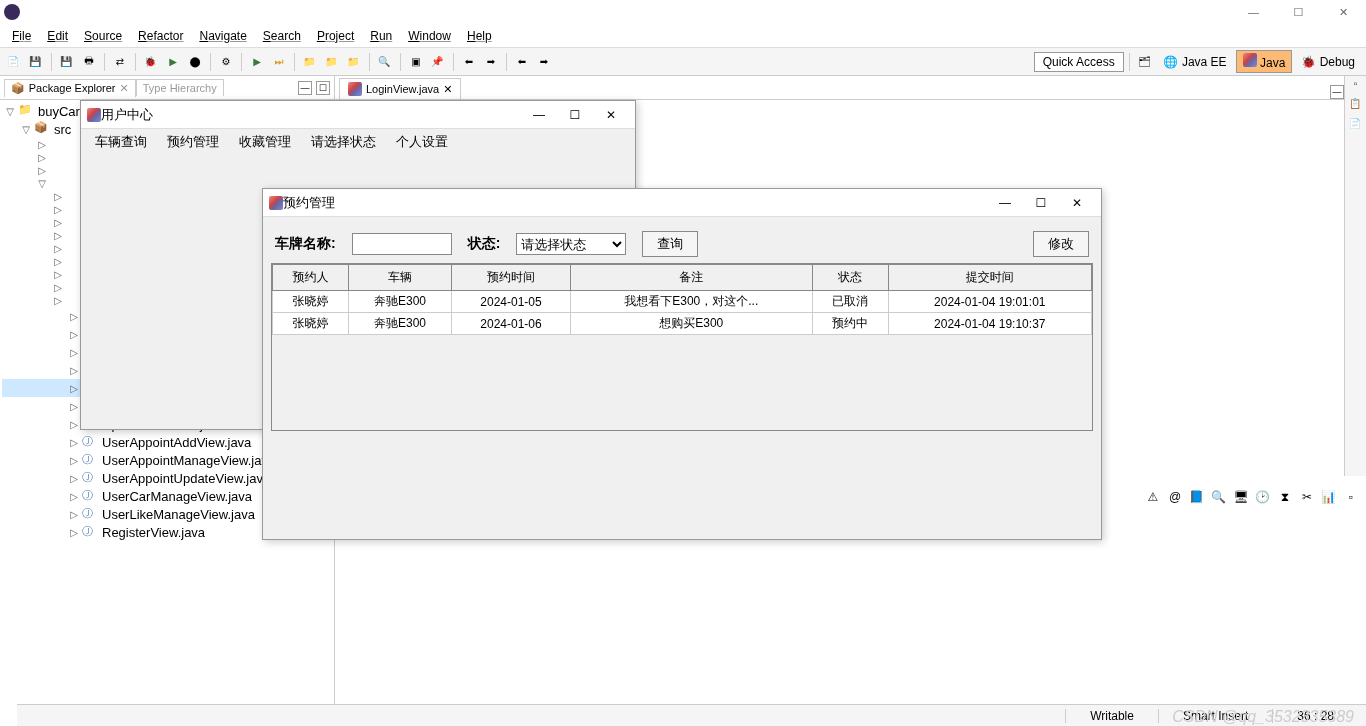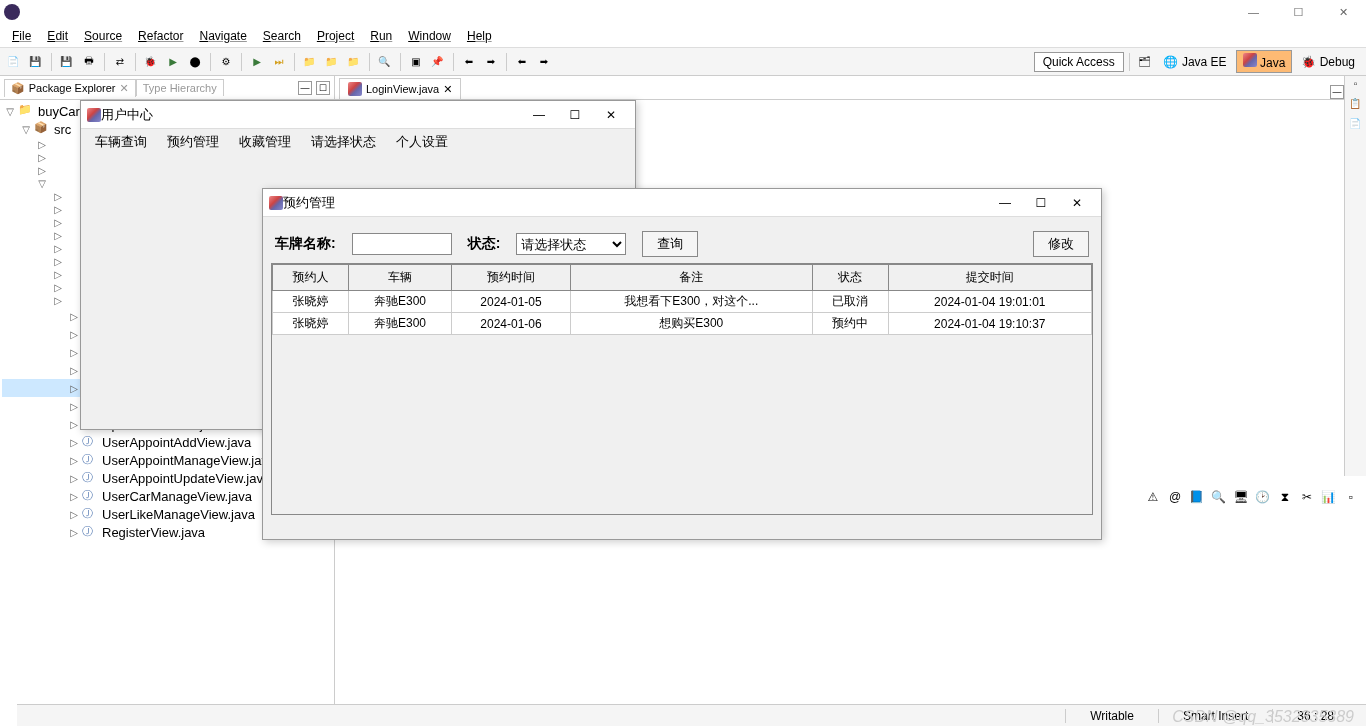--- a/index.html
+++ b/index.html
@@ -70,21 +70,21 @@
     .dialog2 { left: 262px; top: 188px; width: 840px; height: 352px; z-index: 10; }
     .dialog2 .form-row { display: flex; align-items: center; gap: 16px; padding: 6px 4px; }
     .dialog2 .form-row label { font-size: 14px; font-weight: bold; }
     .dialog2 .form-row input[type=text] { width: 100px; height: 22px; border: 1px solid #888; background: #fff; }
     .dialog2 .form-row select { width: 110px; height: 22px; border: 1px solid #888; background: #fff; font-size: 13px; }
     .dialog2 .form-row button { padding: 3px 14px; border: 1px solid #888; background: #f5f5f5; cursor: pointer; font-size: 13px; }
     .dialog2 .form-row .right-btn { margin-left: auto; }
     .dialog2 table { width: 100%; border-collapse: collapse; background: #fff; font-size: 12px; border: 1px solid #888; }
     .dialog2 th { border: 1px solid #888; padding: 4px; background: #f0f0f0; font-weight: normal; }
     .dialog2 td { border: 1px solid #ccc; padding: 2px 4px; text-align: center; }
-    .dialog2 .table-wrap { border: 1px solid #888; height: 252px; overflow: auto; }
+    .dialog2 .table-wrap { border: 1px solid #888; height: 168px; overflow: auto; }
     .dialog2 .footer { display: flex; justify-content: flex-end; padding: 8px 4px 0; }
     .dialog2 .footer button { padding: 4px 18px; border: 1px solid #888; background: #f0f0f0; cursor: pointer; font-size: 13px; }
     
     
     .right-strip { position: absolute; right: 0; top: 76px; width: 22px; background: #f5f5f5; border-left: 1px solid #ccc; height: 400px; }
     .right-strip span { display: block; width: 18px; height: 18px; margin: 2px auto; cursor: pointer; font-size: 10px; text-align: center; }
     
     
     .bottom-strip { position: absolute; right: 6px; top: 488px; display: flex; gap: 4px; }
     .bottom-strip span { width: 18px; height: 18px; cursor: pointer; display: inline-flex; align-items: center; justify-content: center; }

